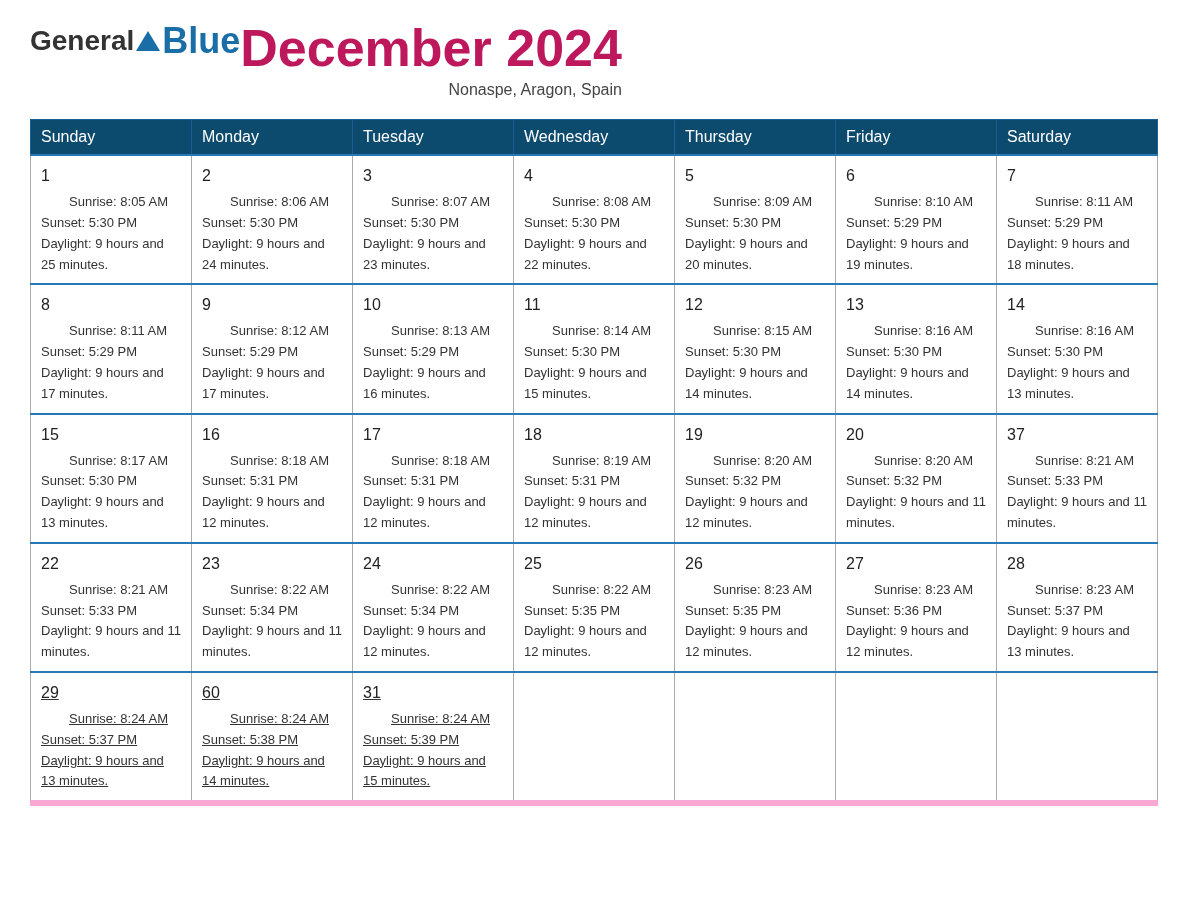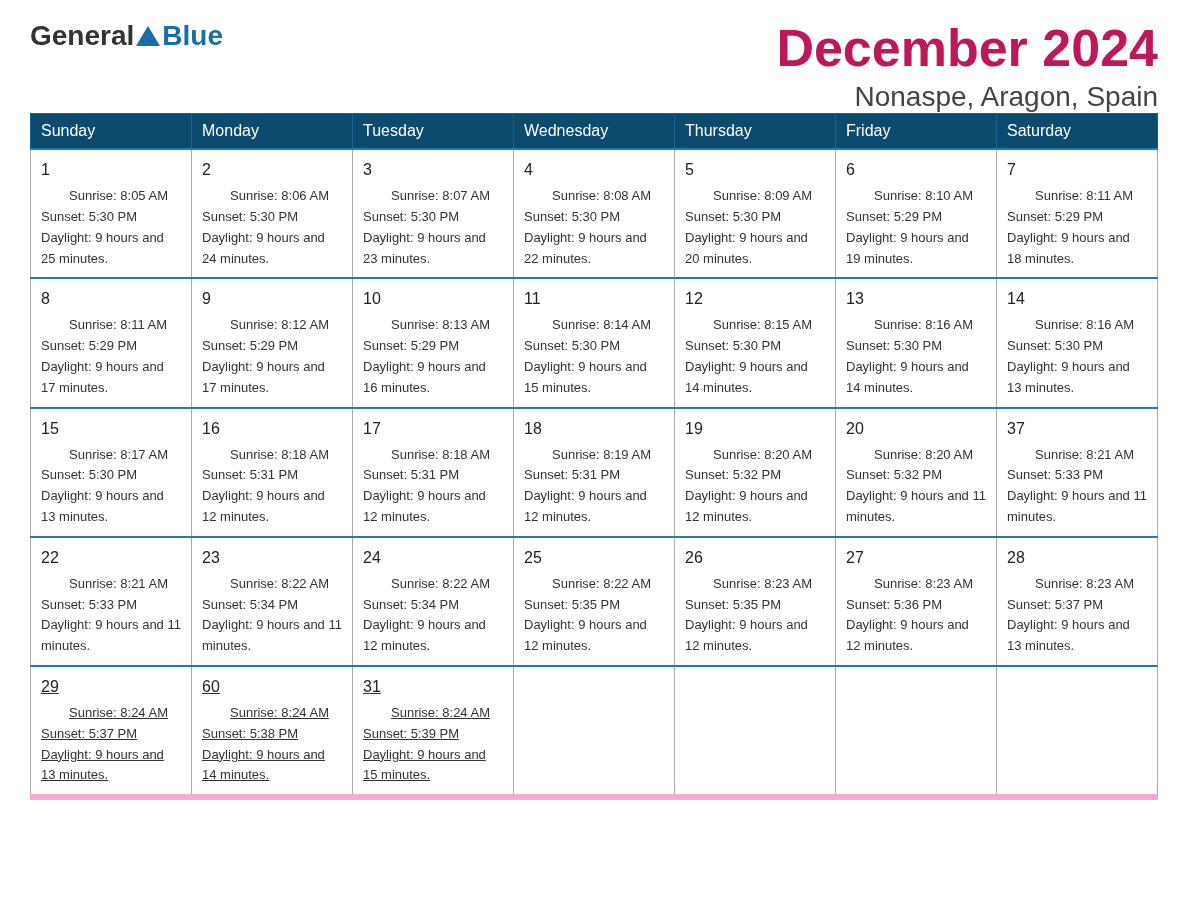--- a/index.html
+++ b/index.html
@@ -5,22 +5,22 @@
     * { box-sizing: border-box; margin: 0; padding: 0; }
     body {
       font-family: Arial, sans-serif;
       background: #fff;
       padding: 20px 30px;
       width: 1188px;
       min-height: 918px;
     }
     .header-area {
       display: flex;
-      justify-content: space-between;
       align-items: flex-start;
+      margin-bottom: 20px;
     }
     .logo-area {
       display: flex;
       flex-direction: column;
       align-items: flex-start;
     }
     .logo-text {
       font-size: 28px;
       font-weight: bold;
       color: #333;
@@ -33,34 +33,34 @@
       width: 0;
       height: 0;
       border-left: 12px solid transparent;
       border-right: 12px solid transparent;
       border-bottom: 20px solid #1a6ea8;
       margin: 0 2px;
       vertical-align: middle;
     }
     .logo-blue {
       color: #1a6ea8;
-      font-size: 28px;
+      font-size: 36px;
       font-weight: bold;
     }
     .title-area {
       text-align: right;
     }
     .month-title {
       font-size: 52px;
       font-weight: bold;
       color: #be185d;
       line-height: 1.1;
     }
     .location-title {
-      font-size: 28px;
+      font-size: 16px;
       color: #444;
       margin-top: 4px;
     }
     .calendar-table {
       width: 100%;
       border-collapse: collapse;
       border: 1px solid #999;
     }
     .calendar-table th {
       background-color: #0c4a6e;

